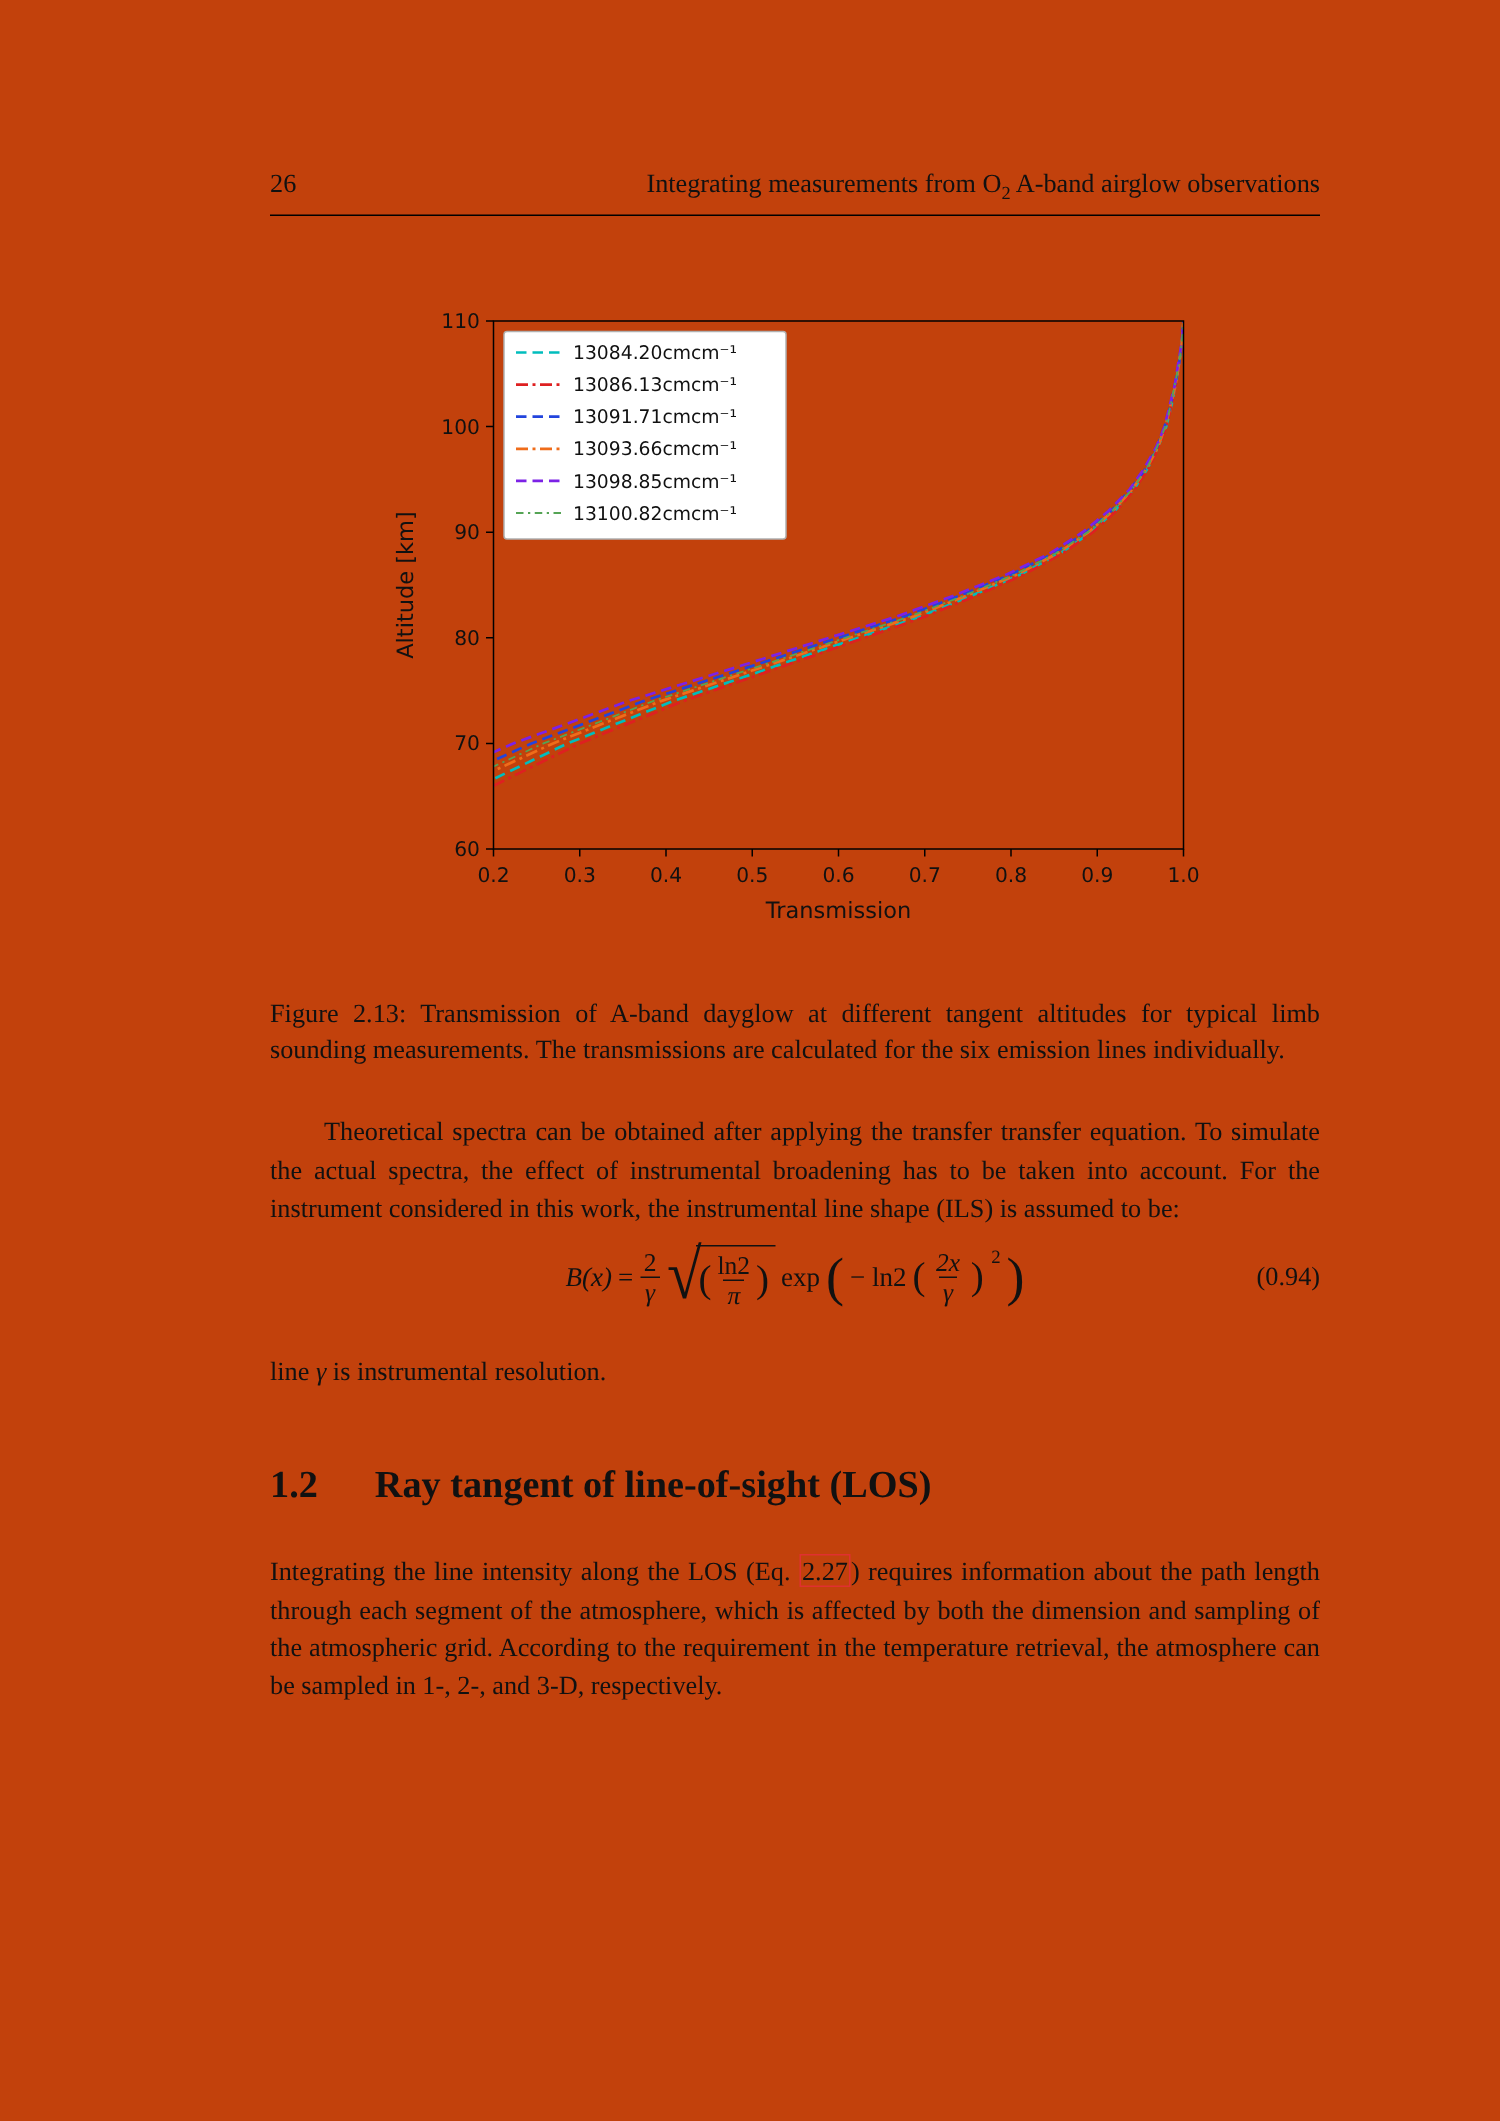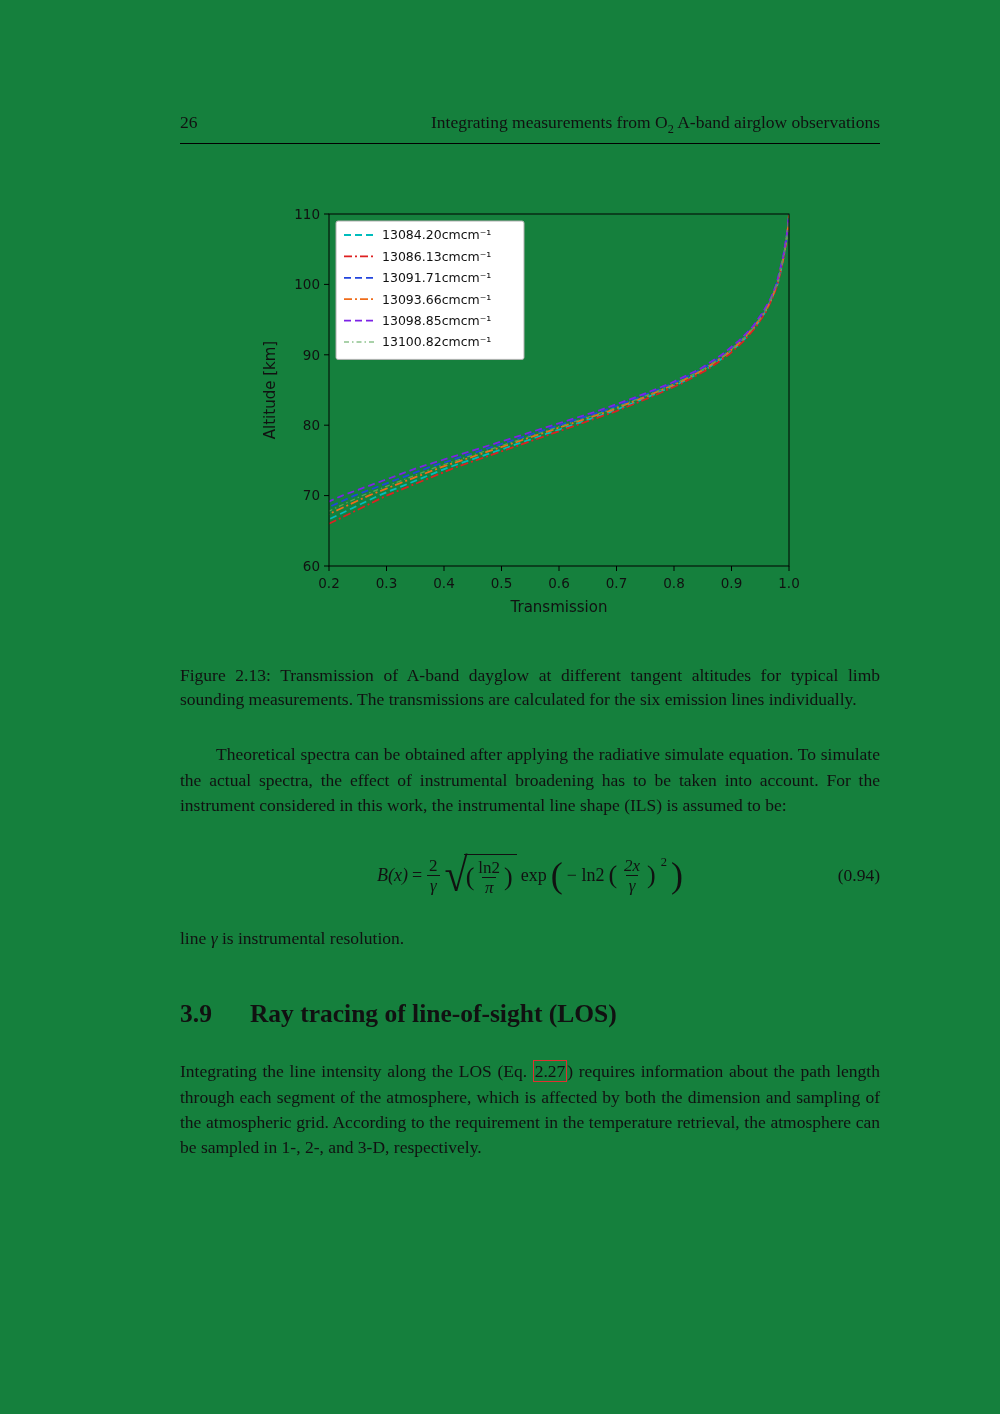--- a/index.html
+++ b/index.html
@@ -1,20 +1,20 @@
 <!DOCTYPE html>
 <html><head>
 <meta charset="utf-8">
 <style>
   html,body{margin:0;padding:0;background:#ffffff;}
   .page{
     position:relative;
     width:1000px;
     height:1414px;
-    background:#15803d;
+    background:#c2410c;
     font-family:"Liberation Serif","DejaVu Serif",serif;
     color:#111111;
     overflow:hidden;
   }
   .content{position:absolute;left:180px;top:0;width:700px;}
 
   
   .running-header{
     margin-top:112px;
     display:flex;
@@ -30,21 +30,20 @@
   .figure{margin-top:56px;display:flex;justify-content:center;}
   .figure svg{display:block;}
 
   
   .caption{margin:45px 0 0 0;font-size:17.5px;line-height:1.42;text-align:justify;}
   .para{margin:30px 0 0 0;font-size:17.5px;line-height:1.45;text-align:justify;}
   .para.indent{text-indent:36px;}
 
   
   .equation-row{
-    margin-top:24px;
     position:relative;
     display:flex;
     justify-content:center;
     align-items:center;
     min-height:66px;
     font-size:18px;
   }
   .eq{display:inline-flex;align-items:center;gap:4px;}
   .eq-number{position:absolute;right:0;top:50%;transform:translateY(-50%);font-size:17.5px;}
   .it{font-style:italic;}
@@ -143,21 +142,21 @@
             <line x1="85" y1="120.6" x2="117" y2="120.6" stroke="#7c22e6" stroke-width="1.8" stroke-dasharray="7 4"></line>
             <text x="123" y="125" style="font-family:&quot;DejaVu Sans&quot;,sans-serif;fill:#111;font-size:12.5px">13098.85cmcm⁻¹</text>
             <line x1="85" y1="142" x2="117" y2="142" stroke="#55a455" stroke-width="1.2" stroke-dasharray="5 3 1.5 3"></line>
             <text x="123" y="146.4" style="font-family:&quot;DejaVu Sans&quot;,sans-serif;fill:#111;font-size:12.5px">13100.82cmcm⁻¹</text>
           </g>
         </svg>
     </div>
 
     <p class="caption">Figure 2.13: Transmission of A-band dayglow at different tangent altitudes for typical limb sounding measurements. The transmissions are calculated for the six emission lines individually.</p>
 
-    <p class="para indent">Theoretical spectra can be obtained after applying the radiative simulate equation. To simulate the actual spectra, the effect of instrumental broadening has to be taken into account. For the instrument considered in this work, the instrumental line shape (ILS) is assumed to be:</p>
+    <p class="para indent">Theoretical spectra can be obtained after applying the transfer transfer equation. To simulate the actual spectra, the effect of instrumental broadening has to be taken into account. For the instrument considered in this work, the instrumental line shape (ILS) is assumed to be:</p>
 
     <div class="equation-row">
       <span class="eq">
         <span class="it">B(x)</span>
         <span>=</span>
         <span class="frac">
           <span class="num">2</span>
           <span class="den it">γ</span>
         </span>
         <span class="sqrt">
@@ -182,20 +181,20 @@
         <span class="p1">)</span>
         <span class="pow">2</span>
         <span class="p2">)</span>
       </span>
       <span class="eq-number">(0.94)</span>
     </div>
 
     <p class="where-line"><span>line </span><span class="it">γ</span><span> is instrumental resolution.</span></p>
 
     <div class="section-heading">
-      <span>3.9</span>
-      <span>Ray tracing of line-of-sight (LOS)</span>
+      <span>1.2</span>
+      <span>Ray tangent of line-of-sight (LOS)</span>
     </div>
 
     <p class="para"><span>Integrating the line intensity along the LOS (Eq. </span><span class="eqlink">2.27</span><span>) requires information about the path length through each segment of the atmosphere, which is affected by both the dimension and sampling of the atmospheric grid. According to the requirement in the temperature retrieval, the atmosphere can be sampled in 1-, 2-, and 3-D, respectively.</span></p>
 
   </div>
 </div>
 
 </body></html>

